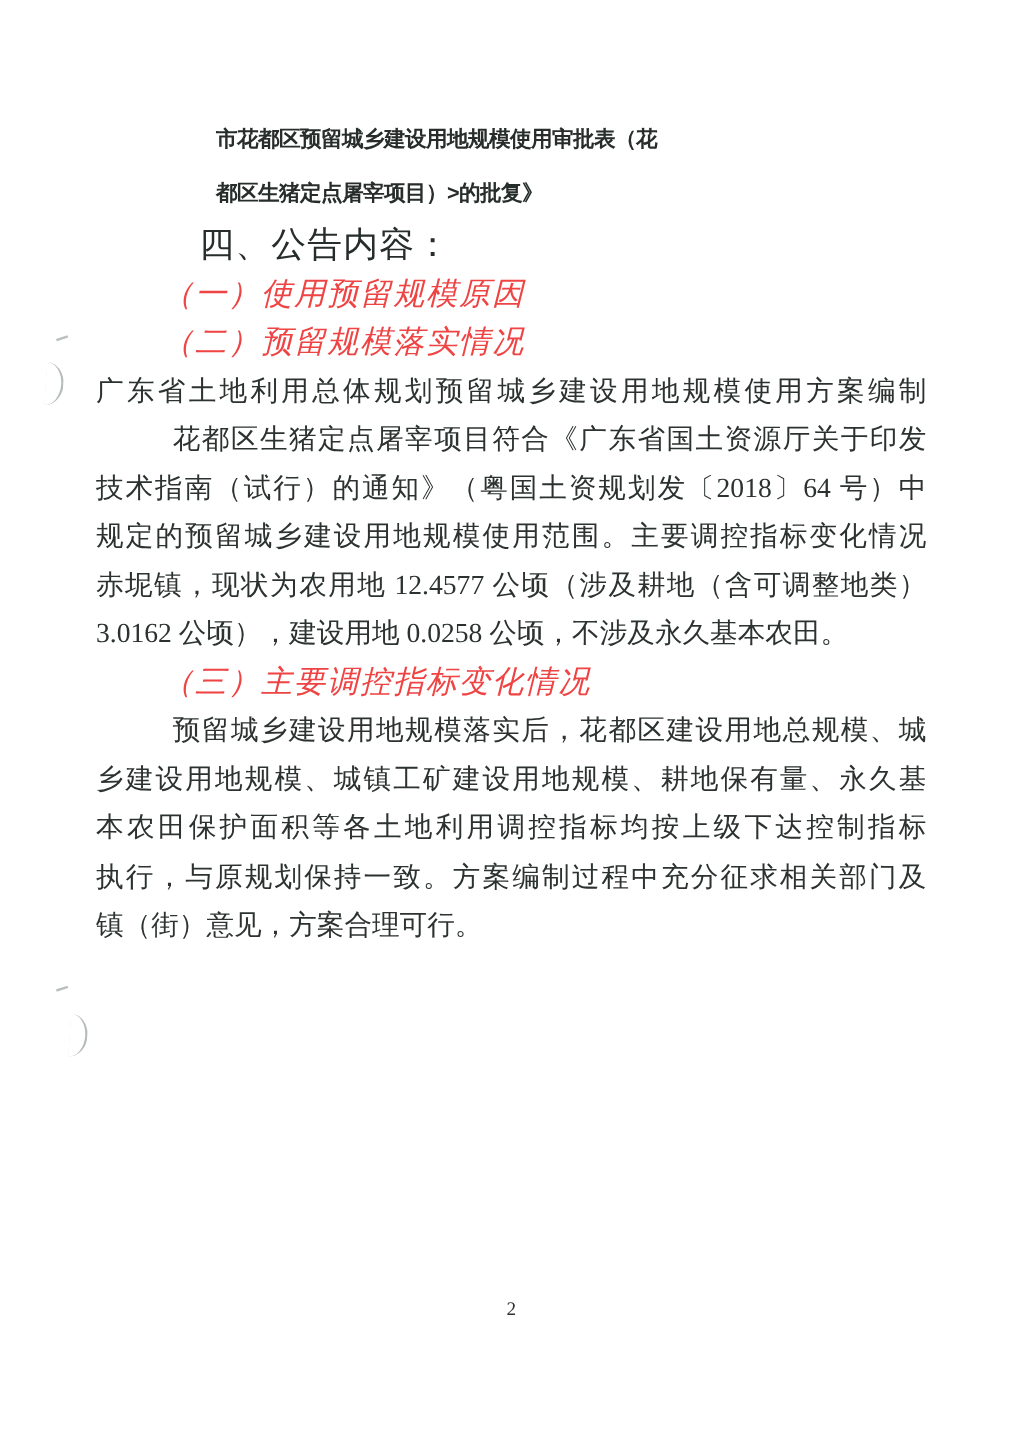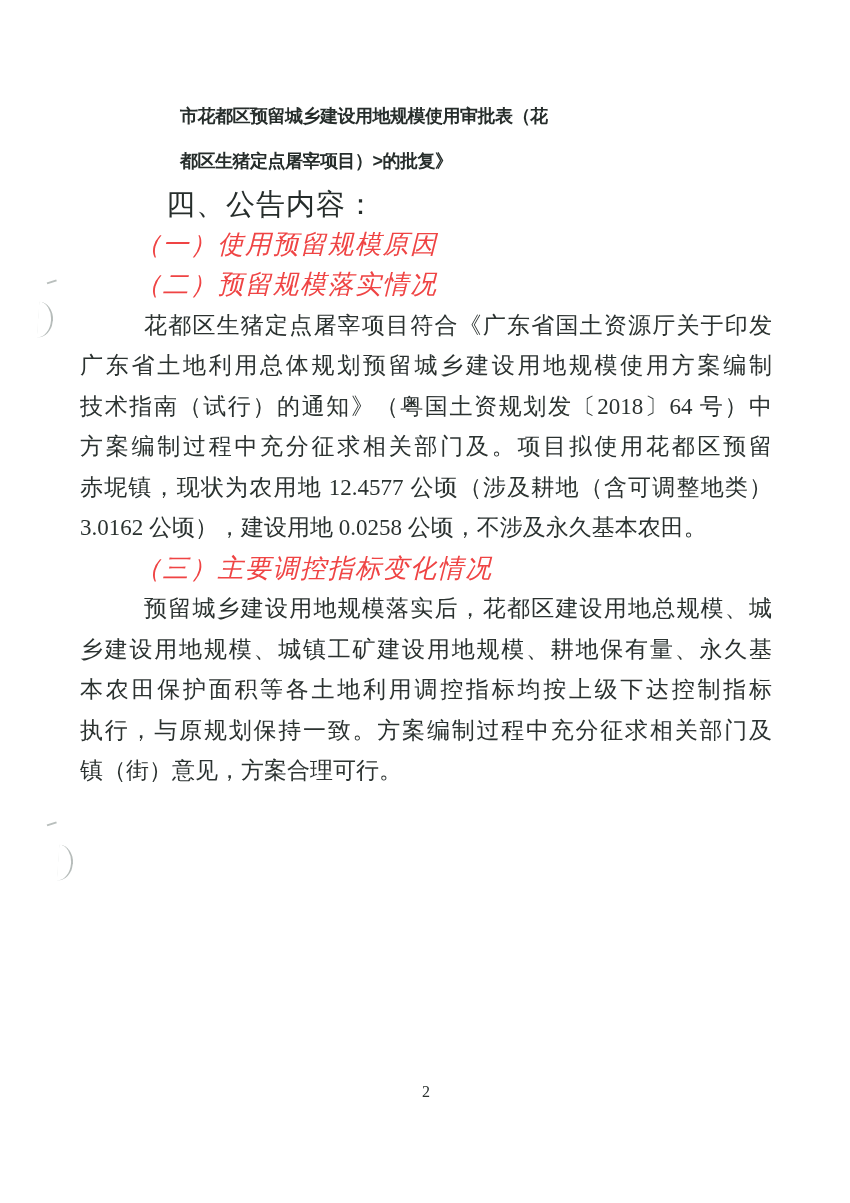--- a/index.html
+++ b/index.html
@@ -100,24 +100,24 @@
     <div class="title-line">市花都区预留城乡建设用地规模使用审批表（花</div>
     <div class="title-line">都区生猪定点屠宰项目）&gt;的批复》</div>
   </div>
 
   <div class="section-heading">四、公告内容：</div>
 
   <div class="sub-heading">（一）使用预留规模原因</div>
 
   <div class="sub-heading">（二）预留规模落实情况</div>
   <div class="para">
+    <div class="line">广东省土地利用总体规划预留城乡建设用地规模使用方案编制</div>
     <div class="line indent">花都区生猪定点屠宰项目符合《广东省国土资源厅关于印发</div>
-    <div class="line">广东省土地利用总体规划预留城乡建设用地规模使用方案编制</div>
     <div class="line">技术指南（试行）的通知》（粤国土资规划发〔2018〕64 号）中</div>
-    <div class="line">方案编制过程中充分征求相关部门及。项目拟使用花都区预留</div>
+    <div class="line">规定的预留城乡建设用地规模使用范围。主要调控指标变化情况</div>
     <div class="line">赤坭镇，现状为农用地 12.4577 公顷（涉及耕地（含可调整地类）</div>
     <div class="line end">3.0162 公顷），建设用地 0.0258 公顷，不涉及永久基本农田。</div>
   </div>
 
   <div class="sub-heading">（三）主要调控指标变化情况</div>
   <div class="para">
     <div class="line indent">预留城乡建设用地规模落实后，花都区建设用地总规模、城</div>
     <div class="line">乡建设用地规模、城镇工矿建设用地规模、耕地保有量、永久基</div>
     <div class="line">本农田保护面积等各土地利用调控指标均按上级下达控制指标</div>
     <div class="line">执行，与原规划保持一致。方案编制过程中充分征求相关部门及</div>

